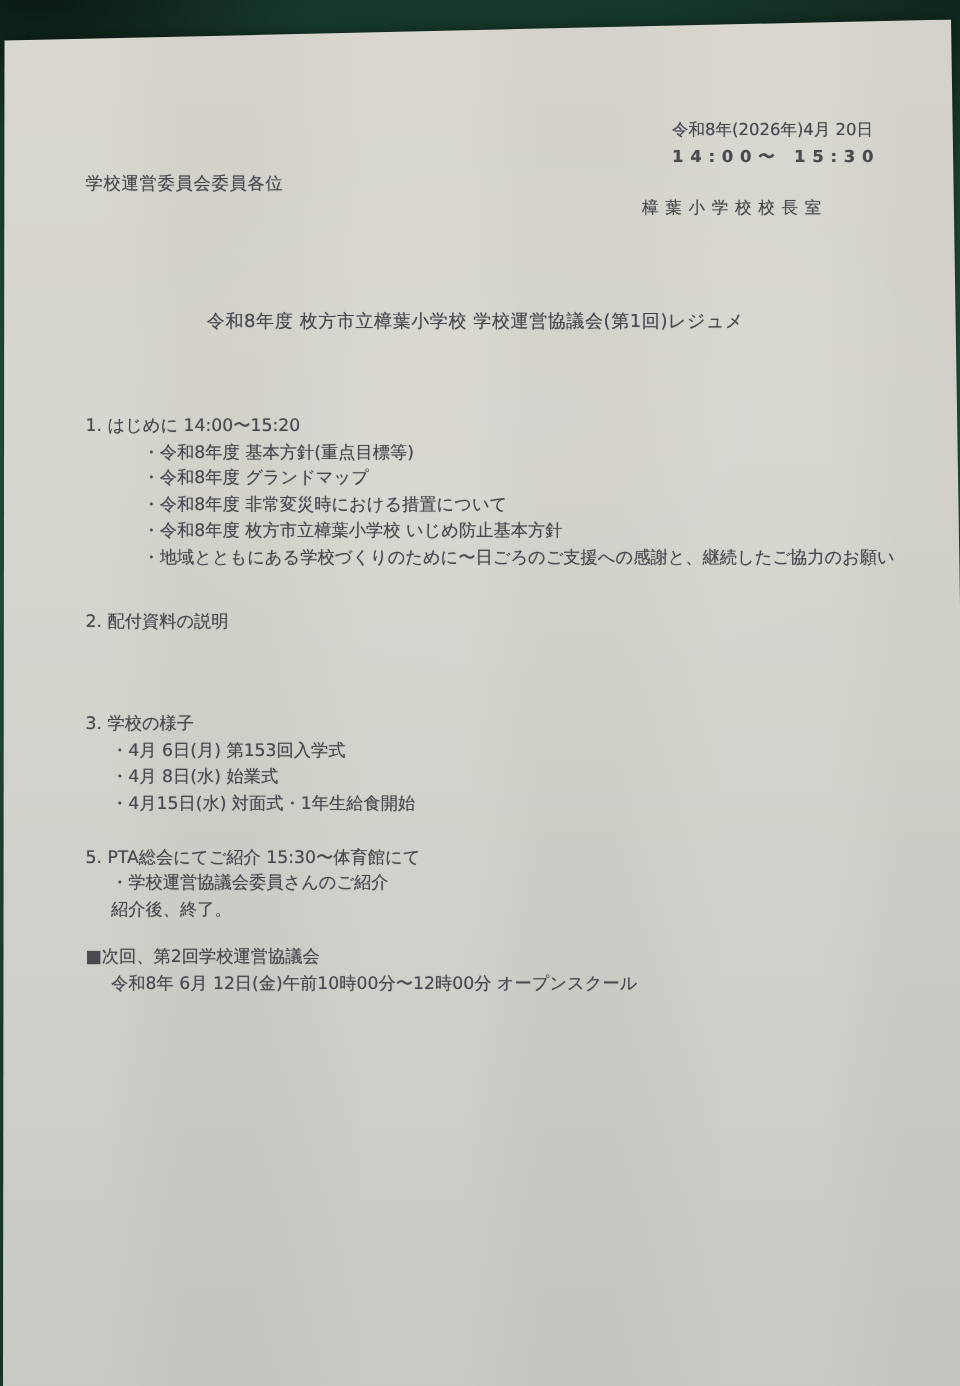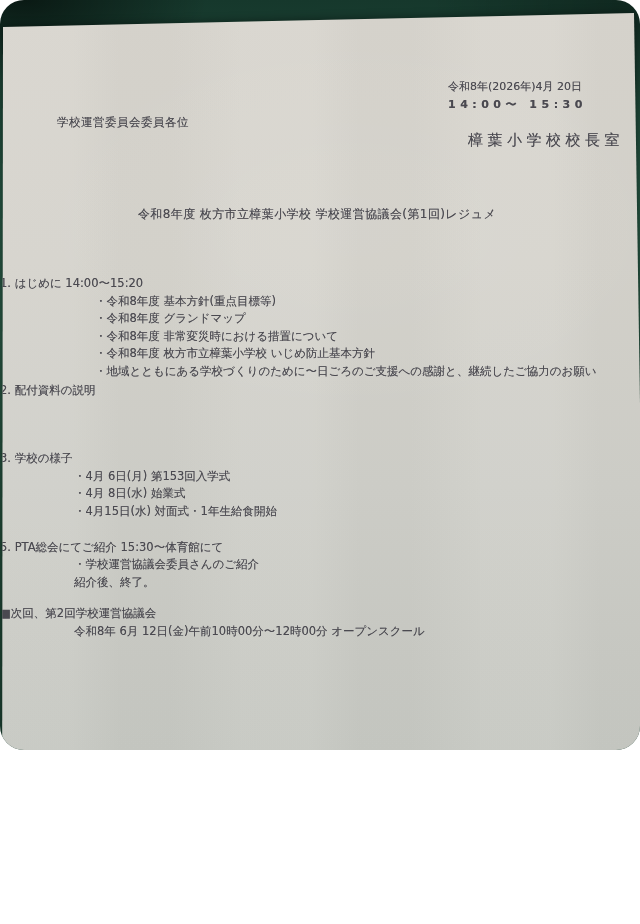--- a/index.html
+++ b/index.html
@@ -6,27 +6,26 @@
     margin: 0;
     padding: 0;
     width: 640px;
     height: 924px;
     overflow: hidden;
     font-family: "DejaVu Sans", "Liberation Sans", sans-serif;
   }
   .photo {
     position: relative;
     width: 640px;
-    height: 750px;
+    height: 924px;
     background:
       radial-gradient(ellipse 260px 120px at 4% 0%, rgba(0,0,0,0.55), rgba(0,0,0,0) 70%),
       radial-gradient(ellipse 300px 160px at 100% 0%, rgba(0,0,0,0.30), rgba(0,0,0,0) 70%),
       linear-gradient(180deg, #16382c 0%, #245240 26%, #275441 45%, #1e4534 75%, #1b3f30 100%);
     overflow: hidden;
-    border-radius: 24px;
   }
   .paper-shadow {
     position: absolute;
     inset: 0;
     filter: drop-shadow(0 0 5px rgba(0,0,0,0.45));
   }
   .paper {
     position: absolute;
     inset: 0;
     clip-path: polygon(3px 27px, 634px 13px, 648px 924px, 2px 924px);
@@ -41,39 +40,39 @@
   .doc {
     position: absolute;
     inset: 0;
     color: #4a4950;
     font-size: 11.5px;
     text-shadow: 0 0 0.6px rgba(74,73,80,0.55);
   }
   .recipient { position: absolute; left: 57px;  top: 115px; letter-spacing: 0.5px; }
   .date-line { position: absolute; left: 448px; top: 79px;  font-size: 11px; }
   .time-line { position: absolute; left: 448px; top: 97px; font-size: 11px; letter-spacing: 4.5px; white-space: nowrap; font-weight: bold; }
-  .venue-line{ position: absolute; left: 468px; top: 131px; font-size: 15px; letter-spacing: 4.5px; white-space: nowrap; }
+  .venue-line{ position: absolute; left: 428px; top: 131px; font-size: 11px; letter-spacing: 4.5px; white-space: nowrap; }
   .doc-title {
     position: absolute;
     top: 206px;
     left: 0;
     width: 100%;
     text-align: center;
     transform: translateX(-3px);
     font-size: 12px;
     letter-spacing: 0.4px;
     white-space: nowrap;
   }
   .body-block { position: absolute; top: 275px; left: 0; right: 0; }
   .line { line-height: 17.6px; white-space: nowrap; }
-  .lv0 { }
+  .lv0 { padding-left: 57px; }
   .lv1 { padding-left: 74px; }
   .lv2 { padding-left: 95px; }
   .lv3 { padding-left: 230px; }
-  .s2 { margin-top: 1px; }
+  .s2 { margin-top: 25px; }
   .s3 { margin-top: 51px; }
   .s4 { margin-top: 16px; }
   .s5 { margin-top: 18px; }
   .s6 { margin-top: 14px; }
 </style>
 </head>
 <body>
 
 <div class="photo">
   <div class="paper-shadow">

